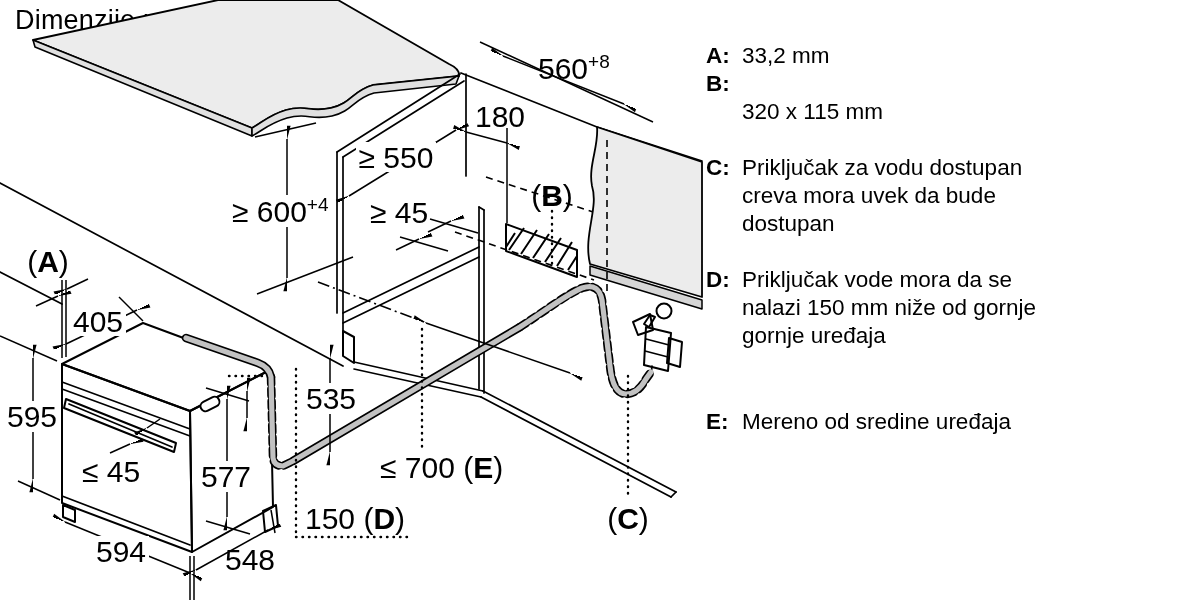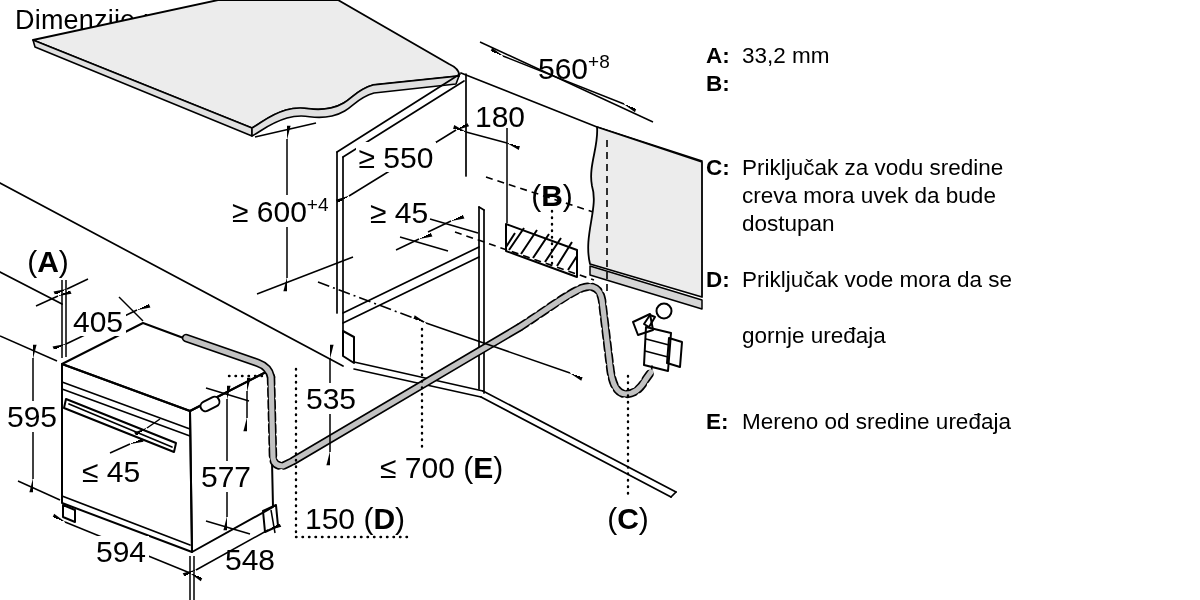--- a/index.html
+++ b/index.html
@@ -221,38 +221,43 @@
   </svg>
 
   <div class="legend">
     <div class="legend-row" style="top:6px">
         <span class="lkey">A:</span>
         <span class="lline">33,2 mm</span>
       </div>
     <div class="legend-row" style="top:34px">
         <span class="lkey">B:</span>
       </div>
+    <div class="legend-row" style="top:62px">
+        <span class="lkey"></span>
+        <span class="lline">320 x 115 mm</span>
+      </div>
     <div class="legend-row" style="top:118px">
         <span class="lkey">C:</span>
-        <span class="lline">Priključak za vodu sredine</span>
+        <span class="lline">Priključak za vodu dostupan</span>
       </div>
     <div class="legend-row" style="top:146px">
         <span class="lkey"></span>
         <span class="lline">creva mora uvek da bude</span>
       </div>
     <div class="legend-row" style="top:174px">
         <span class="lkey"></span>
         <span class="lline">dostupan</span>
       </div>
     <div class="legend-row" style="top:230px">
         <span class="lkey">D:</span>
         <span class="lline">Priključak vode mora da se</span>
       </div>
     <div class="legend-row" style="top:258px">
         <span class="lkey"></span>
+        <span class="lline">nalazi 150 mm niže od gornje</span>
       </div>
     <div class="legend-row" style="top:286px">
         <span class="lkey"></span>
         <span class="lline">gornje uređaja</span>
       </div>
     <div class="legend-row" style="top:372px">
         <span class="lkey">E:</span>
         <span class="lline">Mereno od sredine uređaja</span>
       </div>
   </div>

